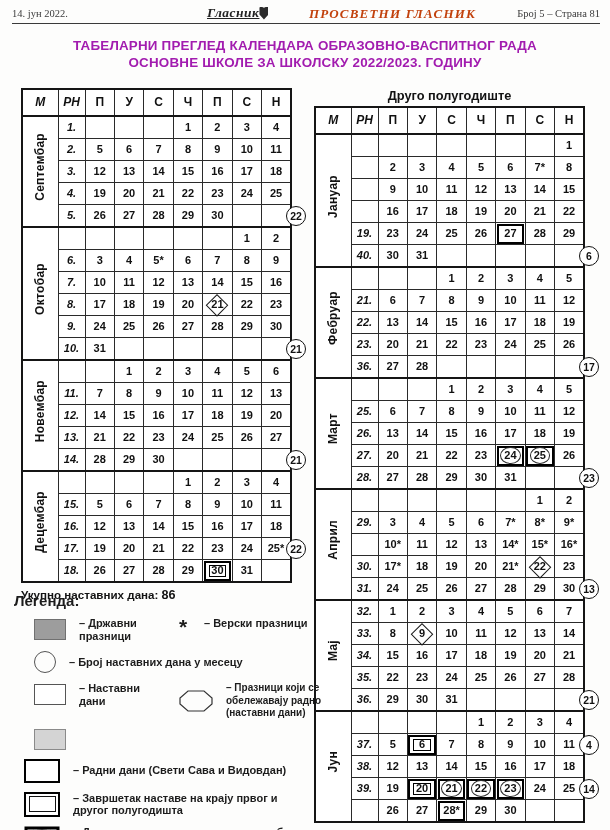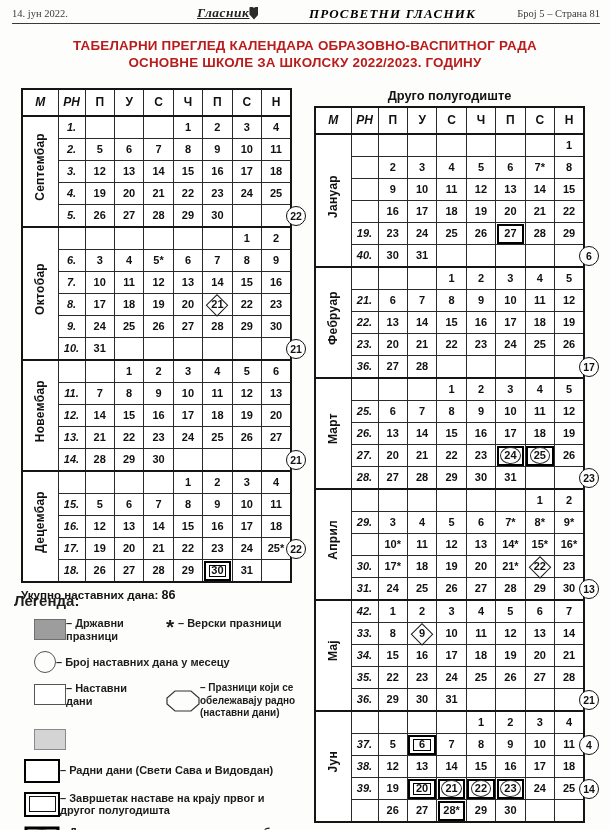--- a/index.html
+++ b/index.html
@@ -8,36 +8,36 @@
     background:#fdfdfc;overflow:hidden;
     font-family:"Liberation Sans","DejaVu Sans",sans-serif;color:#111;
   }
   
   .news-header{
     position:absolute;top:4px;left:12px;right:10px;height:19px;
     border-bottom:1.6px solid #3a3a3a;
     display:flex;align-items:center;justify-content:space-between;
     font-family:"Liberation Serif","DejaVu Serif",serif;font-size:10.5px;color:#3c3c3c;
   }
-  .masthead{display:flex;align-items:center;position:absolute;left:185px;top:1px;text-align:right;}
+  .masthead{display:flex;align-items:center;position:absolute;left:195px;top:1px;text-align:right;}
   .masthead .glasnik{
     font-family:"Liberation Serif","DejaVu Serif",serif;font-weight:bold;font-style:italic;
     font-size:13.5px;color:#222;text-decoration:underline;letter-spacing:.5px;
   }
   .crest{width:9px;height:13px;background:#2c2c2c;
     clip-path:polygon(0 8%,18% 0,50% 10%,82% 0,100% 8%,100% 62%,50% 100%,0 62%);}
   .publication{
     position:absolute;left:297px;top:2px;
     font-family:"Liberation Serif","DejaVu Serif",serif;font-weight:bold;font-style:italic;
-    font-size:13px;letter-spacing:1.2px;color:#000000;
+    font-size:13px;letter-spacing:1.2px;color:#c2410c;
   }
   
   .doc-title{
     position:absolute;top:37px;left:0;right:0;text-align:center;
-    font-weight:bold;font-size:13.4px;line-height:17px;color:#b91c1c;letter-spacing:.2px;
+    font-weight:bold;font-size:13.4px;line-height:17px;color:#a21caf;letter-spacing:.2px;
   }
   
   .sem{position:absolute;top:88px;width:271px;}
   .sem.first{left:21px;}
   .sem.second{left:314px;}
   .sem-title{text-align:center;font-weight:bold;font-size:12.8px;margin-bottom:3px;color:#121212;}
   table.cal{border-collapse:collapse;table-layout:fixed;width:271px;border:2.4px solid #151515;}
   table.cal col.c-m{width:36px;}
   table.cal col.c-rn{width:27px;}
   table.cal th,table.cal td{
@@ -73,21 +73,21 @@
     width:18px;height:18px;border:1.6px solid #111;border-radius:50%;background:#fff;
     font-size:10.5px;font-weight:bold;line-height:18px;text-align:center;z-index:6;
   }
   
   .total{ text-align:left;font-weight:bold;font-size:11.6px;margin-top:5px;color:#131313;}
   .total .total-value{font-size:12.6px;padding-left:3px;}
   
   .legend{position:absolute;left:14px;top:592px;width:296px;font-size:11px;font-weight:bold;color:#1c1c1c;}
   .legend-title{font-size:15px;margin-bottom:8px;}
   .legend-row{display:flex;align-items:flex-start;margin-bottom:9px;}
-  .legend-item{display:flex;align-items:center;gap:0;}
+  .legend-item{display:flex;align-items:center;gap:13px;}
   .legend-item .lbl{line-height:12.5px;}
   .ind1{padding-left:20px;}
   .ind2{padding-left:10px;}
   .sw{width:30px;height:19px;flex:0 0 auto;}
   .sw-dark{background:#9d9d9d;border:1px solid #707070;}
   .sw-white{background:#fff;border:1.2px solid #555;}
   .sw-light{background:#d4d4d4;border:1px solid #8a8a8a;}
   .ico-star{font-size:21px;line-height:10px;width:12px;flex:0 0 auto;transform:translateY(4px);}
   .ico-circle{width:20px;height:20px;border:1.2px solid #555;border-radius:50%;flex:0 0 auto;}
   .ico-thick{width:32px;height:20px;border:2.6px solid #000;background:#fff;flex:0 0 auto;}
@@ -602,21 +602,21 @@
             <td><span class="num">24</span></td>
             <td><span class="num">25</span></td>
             <td><span class="num">26</span></td>
             <td><span class="num">27</span></td>
             <td><span class="num">28</span></td>
             <td class="bg-g"><span class="num">29</span></td>
             <td class="bg-g"><span class="num">30</span><span class="badge">13</span></td>
           </tr>
           <tr class="month-first">
             <th class="month" rowspan="5"><span class="vtxt">Мај</span></th>
-            <td class="rn">42.</td>
+            <td class="rn">32.</td>
             <td class="bg-d"><span class="num">1</span></td>
             <td class="bg-d"><span class="num">2</span></td>
             <td><span class="num">3</span></td>
             <td><span class="num">4</span></td>
             <td><span class="num">5</span></td>
             <td class="bg-g"><span class="num">6</span></td>
             <td class="bg-g"><span class="num">7</span></td>
           </tr>
           <tr>
             <td class="rn">33.</td>

